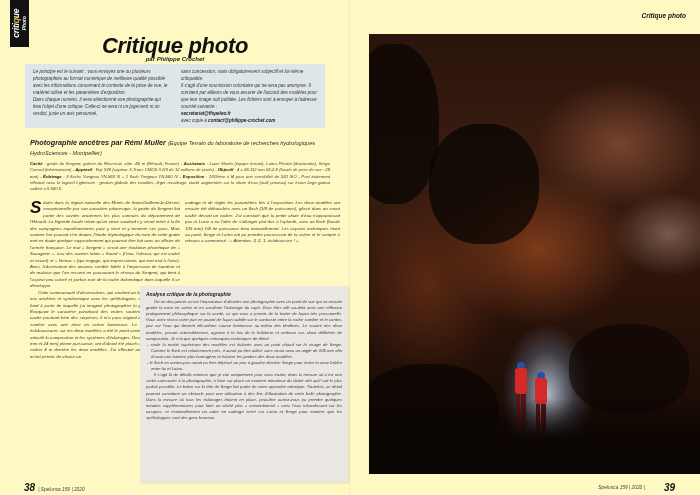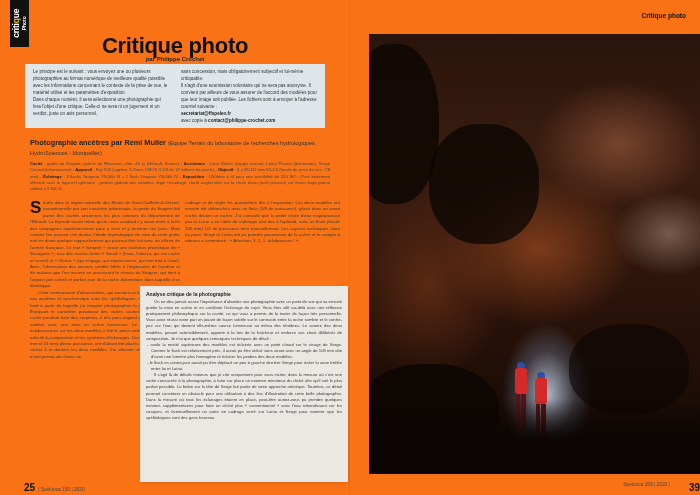--- a/index.html
+++ b/index.html
@@ -1,20 +1,20 @@
 <!DOCTYPE html>
 <html><head>
 <meta charset="utf-8">
 <style>
   * { box-sizing: border-box; margin: 0; padding: 0; }
   html, body { width: 700px; height: 495px; overflow: hidden; background: #ffffff; }
   body { font-family: "Liberation Sans", sans-serif; color: #333; position: relative; }
 
   .spread { position: absolute; inset: 0; width: 700px; height: 495px; }
-  .page { position: absolute; top: 0; height: 495px; background: #f97316; }
+  .page { position: absolute; top: 0; height: 495px; background: #fef9c3; font-style: italic; }
   .page-left { left: 0; width: 350px; }
   .page-right { left: 350px; width: 350px; }
   .gutter { position: absolute; left: 349px; top: 0; width: 2px; height: 495px;
             background: linear-gradient(to right, rgba(0,0,0,0.06), rgba(0,0,0,0.0)); }
 
   
   .side-tag { position: absolute; left: 10px; top: 0; width: 19px; height: 47px; background: #111;
               display: flex; align-items: center; justify-content: center; }
   .side-tag-inner { transform: rotate(-90deg); white-space: nowrap; display: flex; flex-direction: column; align-items: center; line-height: 1; }
   .side-tag-main { color: #fff; font-weight: bold; font-size: 8.5px; letter-spacing: -0.2px; }
@@ -63,21 +63,21 @@
              radial-gradient(ellipse 110px 140px at 60px 250px, rgba(120,55,25,0.6), rgba(0,0,0,0) 70%),
              radial-gradient(ellipse 80px 60px at 300px 200px, rgba(200,170,150,0.45), rgba(0,0,0,0) 70%),
              linear-gradient(180deg, #2a140b 0%, #3a1d10 30%, #2b130a 60%, #120804 100%); }
   .rock-dark { position: absolute; border-radius: 45%; background: rgba(10,5,3,0.75); }
   .caver { position: absolute; width: 14px; height: 70px; }
   .caver .helmet { position: absolute; top: 0; left: 3px; width: 8px; height: 6px; border-radius: 4px 4px 1px 1px; background: #2b4fa8; }
   .caver .torso { position: absolute; top: 6px; left: 1px; width: 12px; height: 26px; background: #d62a2a; border-radius: 3px; }
   .caver .legs { position: absolute; top: 32px; left: 2px; width: 10px; height: 36px; background: linear-gradient(90deg,#5a1414 0 45%, transparent 45% 55%, #5a1414 55%); }
   .floor { position: absolute; left: 0; bottom: 0; width: 331px; height: 75px; background: linear-gradient(180deg, rgba(15,8,4,0) 0%, #0b0503 55%); }
 
-  .folio-right { position: absolute; right: 0; bottom: 2px; font-size: 4.8px; color: #444; display: flex; align-items: flex-start; gap: 19px; }
+  .folio-right { position: absolute; right: 25px; bottom: 2px; font-size: 4.8px; color: #444; display: flex; align-items: center; gap: 19px; }
 </style>
 </head>
 <body>
 
 <div class="spread">
 
   <div class="page page-left">
 
     <div class="side-tag">
       <div class="side-tag-inner">
@@ -123,21 +123,21 @@
 
     <div class="analysis-box">
       <div class="analysis-title">Analyse critique de la photographie</div>
       <p>On ne dira jamais assez l'importance d'aborder une photographie avec un point de vue qui va ensuite guider la mise en scène et en corollaire l'éclairage du sujet. Vous êtes allé au-delà avec une réflexion pratiquement philosophique sur la cavité, ce qui vous a permis de la traiter de façon très personnelle. Vous avez réussi votre pari en jouant de façon subtile sur le contraste entre la roche sombre et le contre-jour sur l'eau qui devient elle-même source lumineuse au milieu des ténèbres. Le sourire des deux modèles, posant ostensiblement, apporte à la fois de la fraîcheur et renforce vos choix délibérés de composition. Je n'ai que quelques remarques techniques de détail :</p>
       <div class="li">- seule la moitié supérieure des modèles est éclairée avec un point chaud sur le visage de Serge. Comme le flash est relativement près, il aurait pu être utilisé sans snoot avec un angle de 105 mm afin d'avoir une lumière plus homogène et éclairer les jambes des deux modèles.</div>
       <div class="li">- le flash en contre-jour aurait pu être déplacé un peu à gauche derrière Serge pour éviter la zone brûlée entre lui et Laïna.</div>
       <p>Il s'agit là de détails mineurs que je cite uniquement pour vous inciter, dans la mesure où c'est une sortie consacrée à la photographie, à faire sur place un examen minutieux du cliché afin qu'il soit le plus parfait possible. Le bidon sur la tête de Serge fait partie de votre approche artistique. Toutefois, ce détail pourrait constituer un obstacle pour une utilisation à des fins d'illustration de cette belle photographie. Dans la mesure où tous les éclairages étaient en place, peut-être auriez-vous pu prendre quelques minutes supplémentaires pour faire un cliché plus « conventionnel » avec l'eau rebondissant sur les casques, et éventuellement un autre en cadrage serré sur Laïna et Serge pour montrer que les spéléologues sont des gens heureux.</p>
     </div>
 
     <div class="folio-left">
-      <span class="folio-num">25</span>
+      <span class="folio-num">38</span>
       <span>| Spelunca 159 | 2020</span>
     </div>
   </div>
 
   <div class="gutter"></div>
 
   <div class="page page-right">
     <div class="running-head">Critique photo</div>
 
     <div class="photo" title="Two cavers in red suits and blue helmets standing under a backlit splashing waterfall in a dark brown cave gallery">

